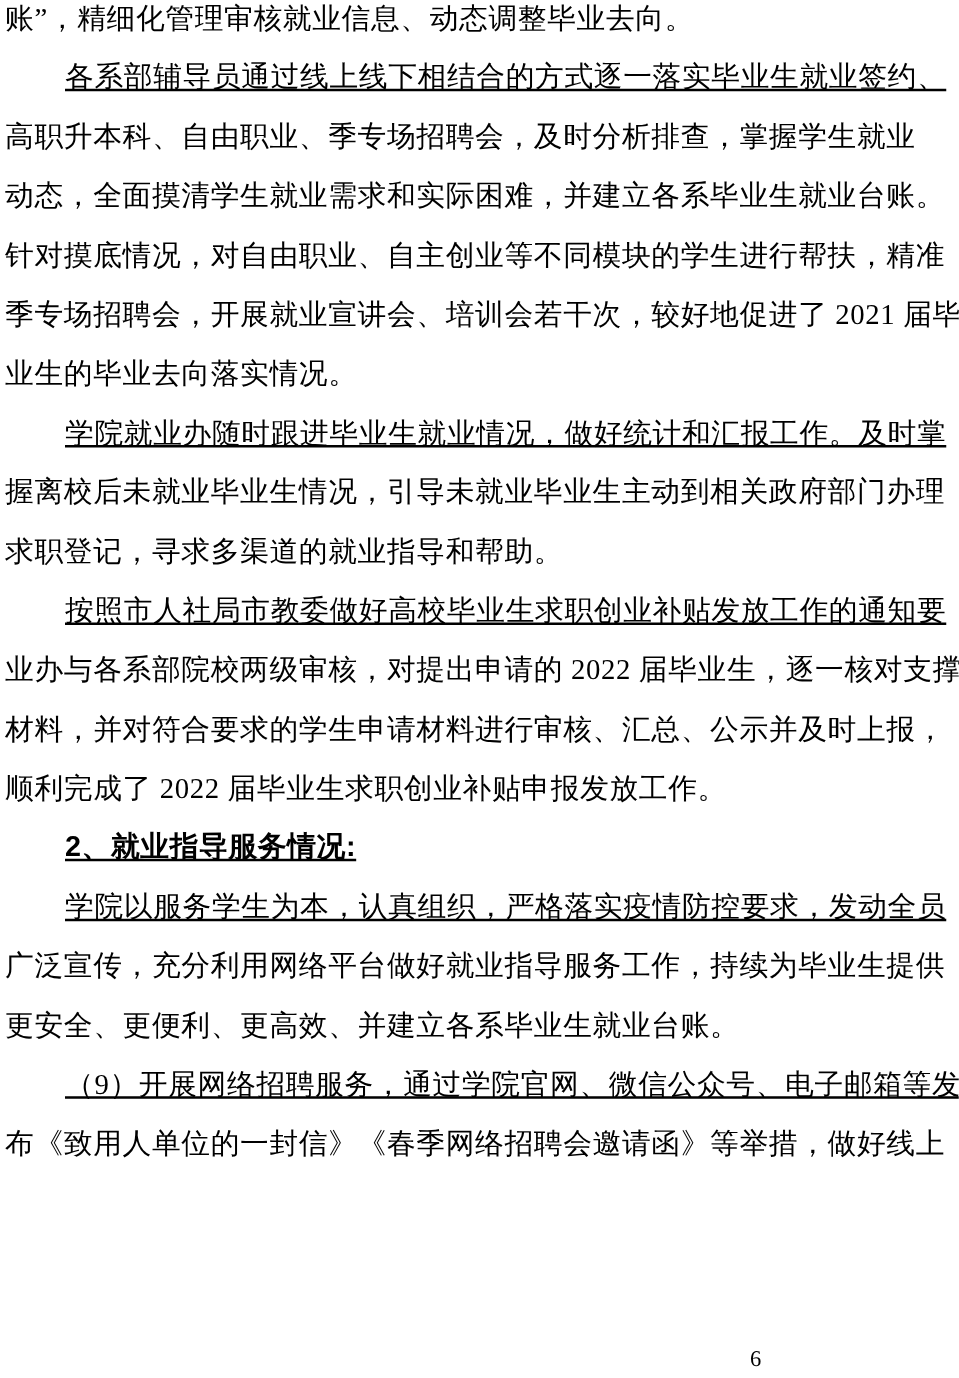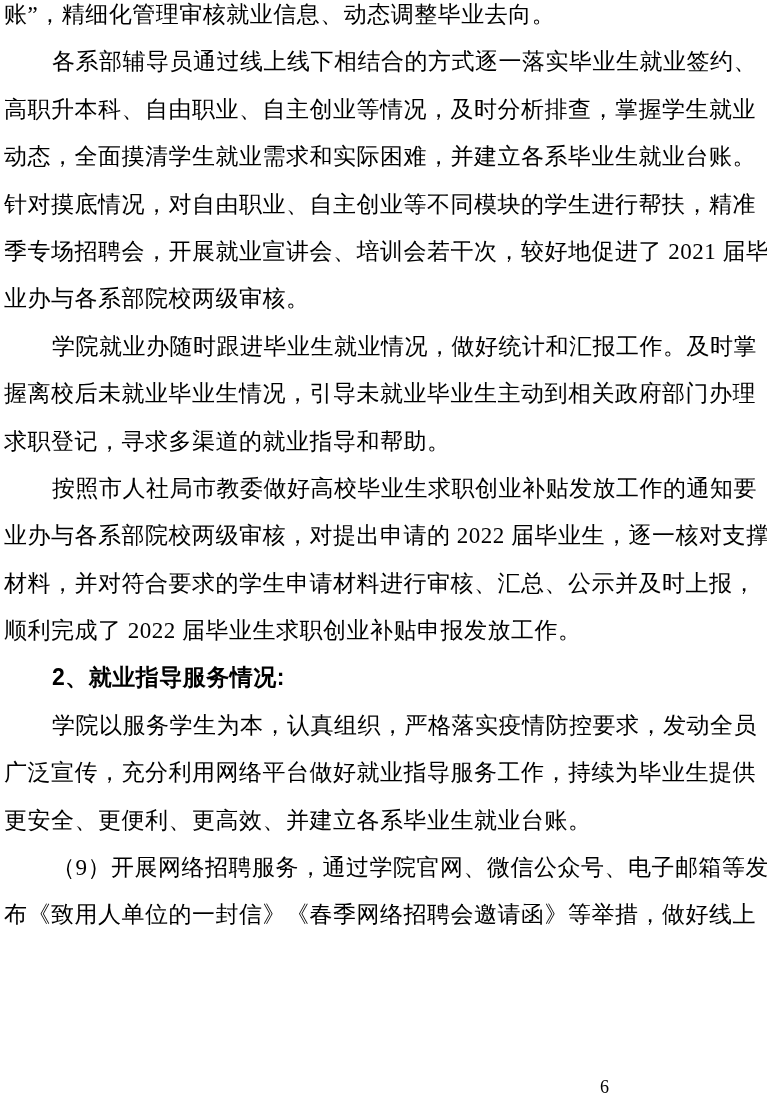--- a/index.html
+++ b/index.html
@@ -37,20 +37,21 @@
     text-align-last: justify;
     letter-spacing: 0.5px;
     overflow: visible;
     white-space: nowrap;
   }
   .line.last {
     text-align-last: left;
   }
   .line.indent {
     padding-left: 48px;
+    text-decoration: underline;
   }
   .line.bold {
     font-weight: bold;
     font-family: "Liberation Sans", "DejaVu Sans", sans-serif;
     text-align-last: left;
   }
   .page-number {
     position: absolute;
     right: 10px;
     bottom: 6px;
@@ -59,25 +60,25 @@
     color: #000000;
   }
 </style>
 </head>
 <body>
 
 <div class="doc-page">
   <div class="doc-content">
     <div class="line last">账”，精细化管理审核就业信息、动态调整毕业去向。</div>
     <div class="line indent">各系部辅导员通过线上线下相结合的方式逐一落实毕业生就业签约、</div>
-    <div class="line">高职升本科、自由职业、自主创业等情况，及时分析排查，掌握学生就业</div>
+    <div class="line">高职升本科、自由职业、季专场招聘会，及时分析排查，掌握学生就业</div>
     <div class="line">动态，全面摸清学生就业需求和实际困难，并建立各系毕业生就业台账。</div>
     <div class="line">针对摸底情况，对自由职业、自主创业等不同模块的学生进行帮扶，精准</div>
     <div class="line">季专场招聘会，开展就业宣讲会、培训会若干次，较好地促进了 2021 届毕</div>
-    <div class="line last">业办与各系部院校两级审核。</div>
+    <div class="line last">业生的毕业去向落实情况。</div>
     <div class="line indent">学院就业办随时跟进毕业生就业情况，做好统计和汇报工作。及时掌</div>
     <div class="line">握离校后未就业毕业生情况，引导未就业毕业生主动到相关政府部门办理</div>
     <div class="line last">求职登记，寻求多渠道的就业指导和帮助。</div>
     <div class="line indent">按照市人社局市教委做好高校毕业生求职创业补贴发放工作的通知要</div>
     <div class="line">业办与各系部院校两级审核，对提出申请的 2022 届毕业生，逐一核对支撑</div>
     <div class="line">材料，并对符合要求的学生申请材料进行审核、汇总、公示并及时上报，</div>
     <div class="line last">顺利完成了 2022 届毕业生求职创业补贴申报发放工作。</div>
     <div class="line indent bold last">2、就业指导服务情况:</div>
     <div class="line indent">学院以服务学生为本，认真组织，严格落实疫情防控要求，发动全员</div>
     <div class="line">广泛宣传，充分利用网络平台做好就业指导服务工作，持续为毕业生提供</div>

